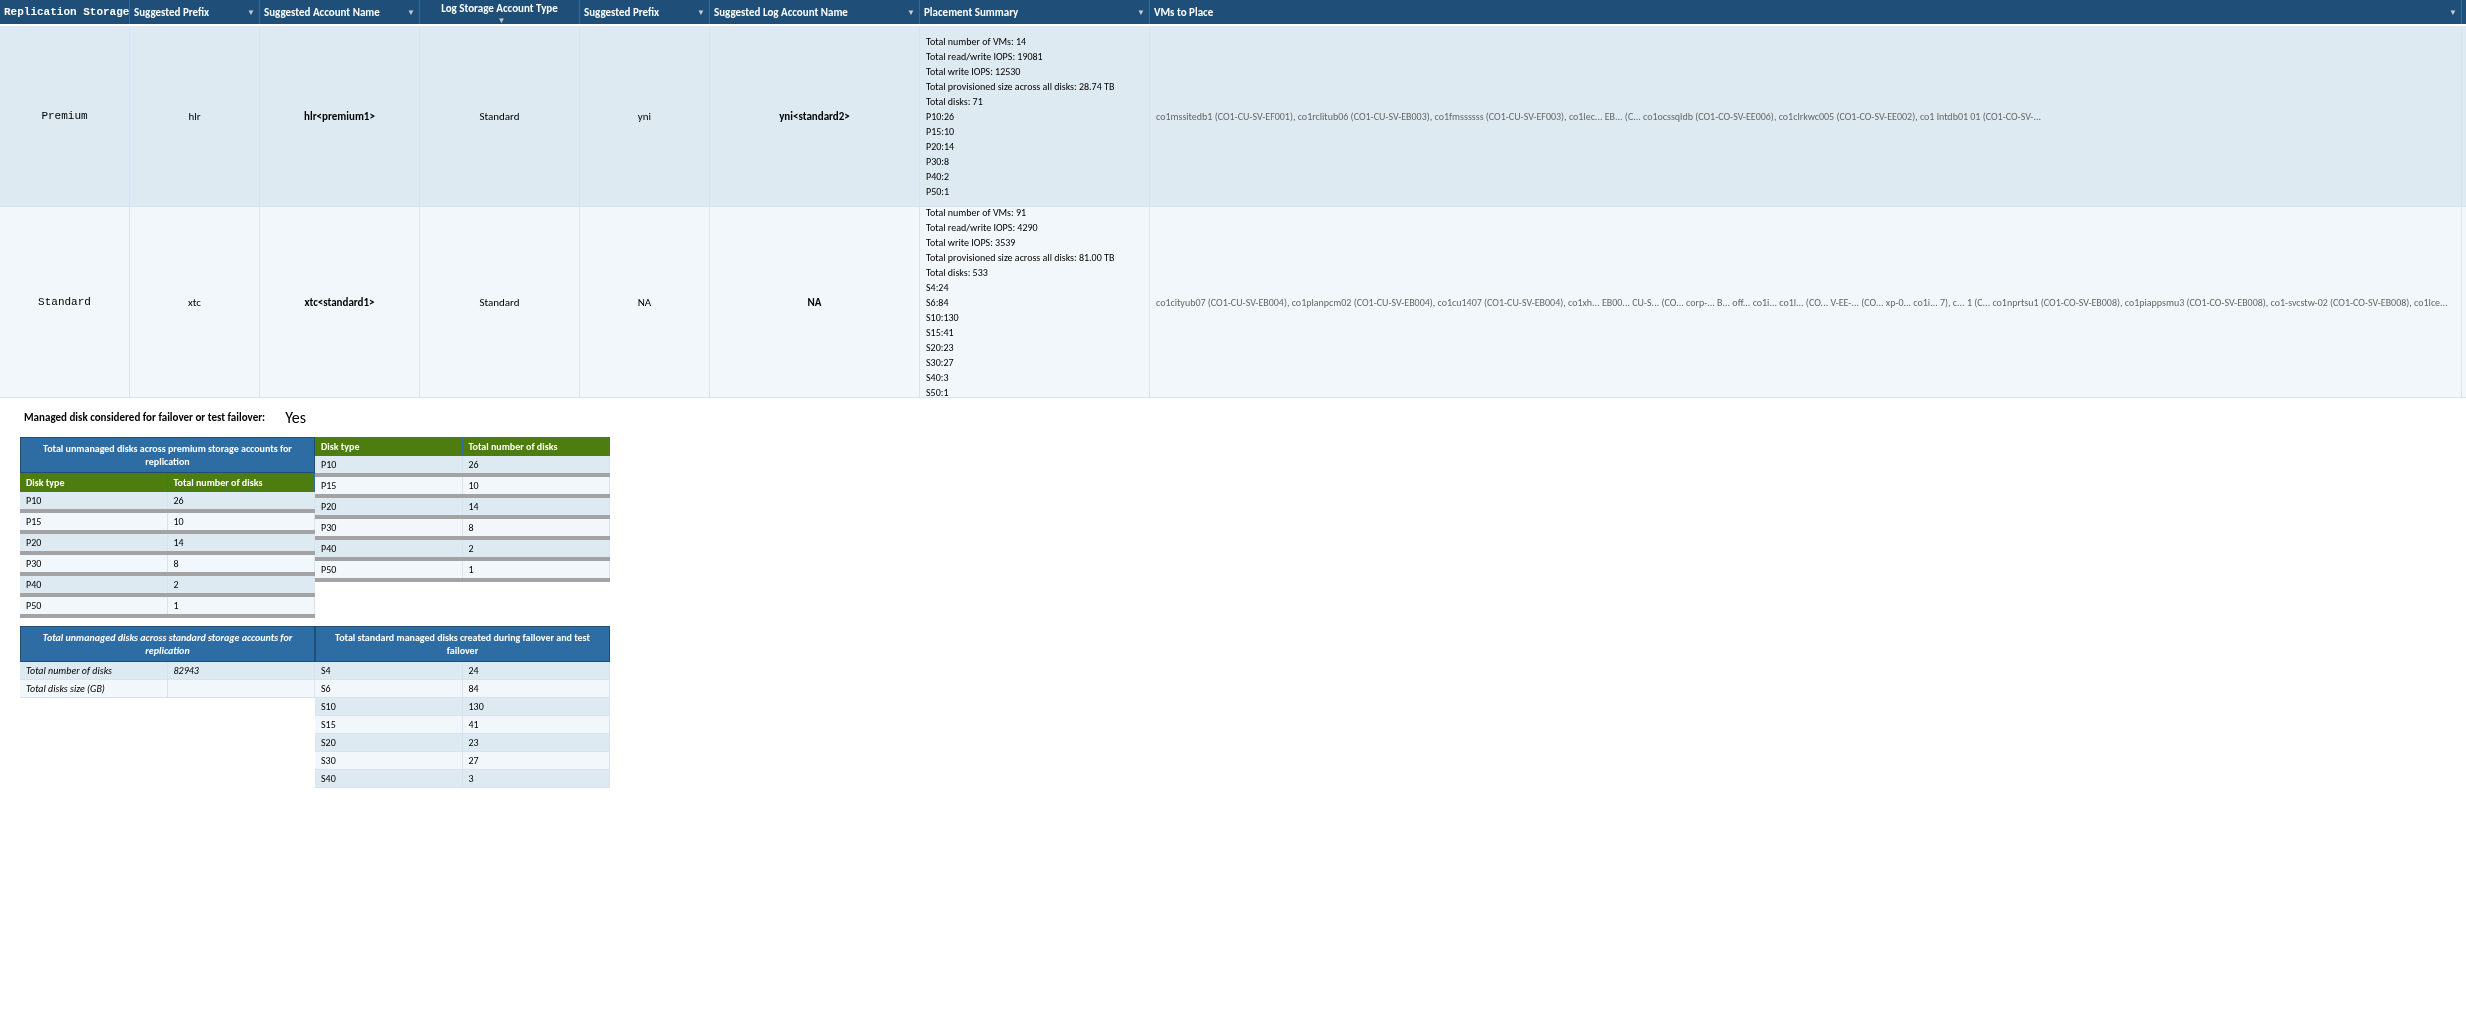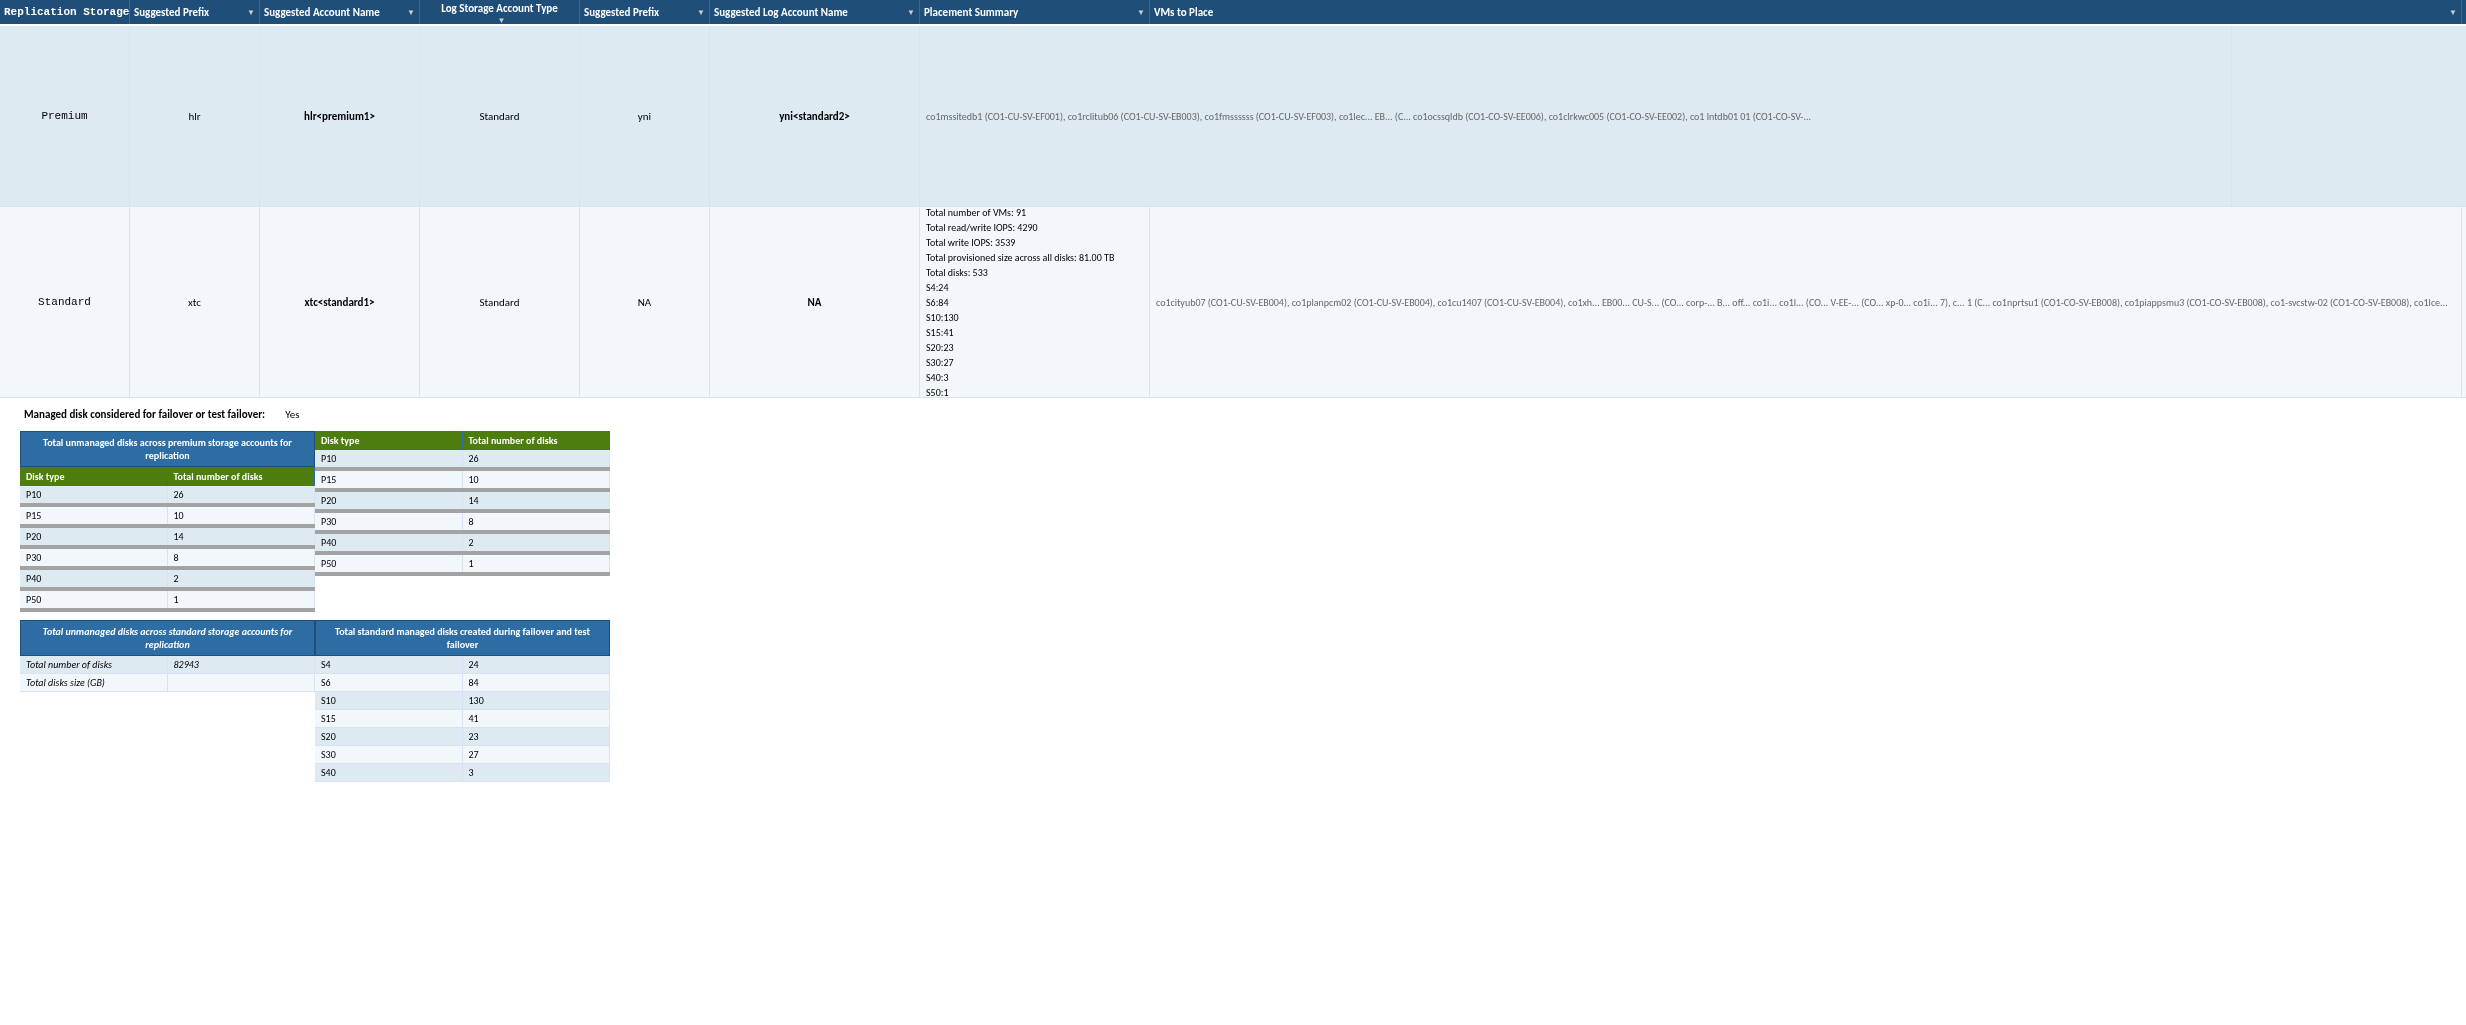--- a/index.html
+++ b/index.html
@@ -132,21 +132,21 @@
     }
 
     .managed-disk-label {
       font-size: 11px;
       font-weight: bold;
       margin-right: 20px;
       color: #000;
     }
 
     .managed-disk-value {
-      font-size: 11px;
+      font-size: 16px;
       color: #000;
     }
 
     
     .tables-container {
       display: flex;
       gap: 0;
       width: 590px;
     }
 
@@ -288,20 +288,33 @@
       <span>hlr&lt;premium1&gt;</span>
     </div>
     <div class="data-cell col-log-storage">
       <span>Standard</span>
     </div>
     <div class="data-cell col-log-prefix">
       <span>yni</span>
     </div>
     <div class="data-cell col-log-account-name bold">
       <span>yni&lt;standard2&gt;</span>
+    </div>
+    <div class="data-cell col-placement left-align">
+      <span class="placement-text">Total number of VMs: 14
+Total read/write IOPS: 19081
+Total write IOPS: 12530
+Total provisioned size across all disks: 28.74 TB
+Total disks: 71
+P10:26
+P15:10
+P20:14
+P30:8
+P40:2
+P50:1</span>
     </div>
     <div class="data-cell col-vms left-align">
       <span class="vms-text">co1mssitedb1 (CO1-CU-SV-EF001), co1rclitub06 (CO1-CU-SV-EB003), co1fmssssss (CO1-CU-SV-EF003), co1lec... EB... (C... co1ocssqldb (CO1-CO-SV-EE006), co1clrkwc005 (CO1-CO-SV-EE002), co1 lntdb01 01 (CO1-CO-SV-...</span>
     </div>
   </div>
 
   <div class="data-row standard-row">
     <div class="data-cell col-replication">
       <span>Standard</span>
     </div>

